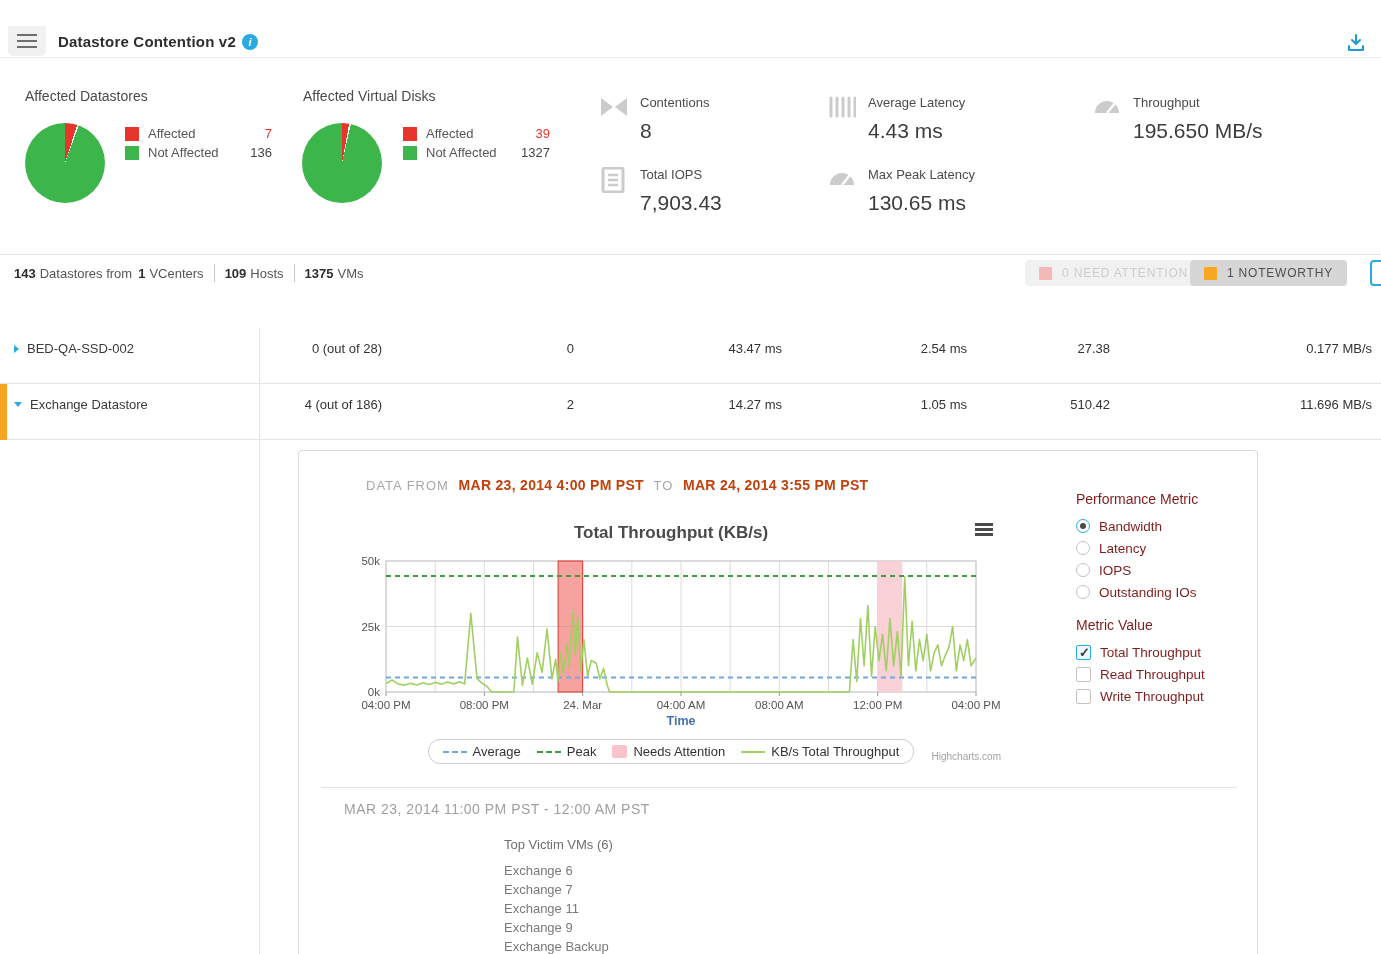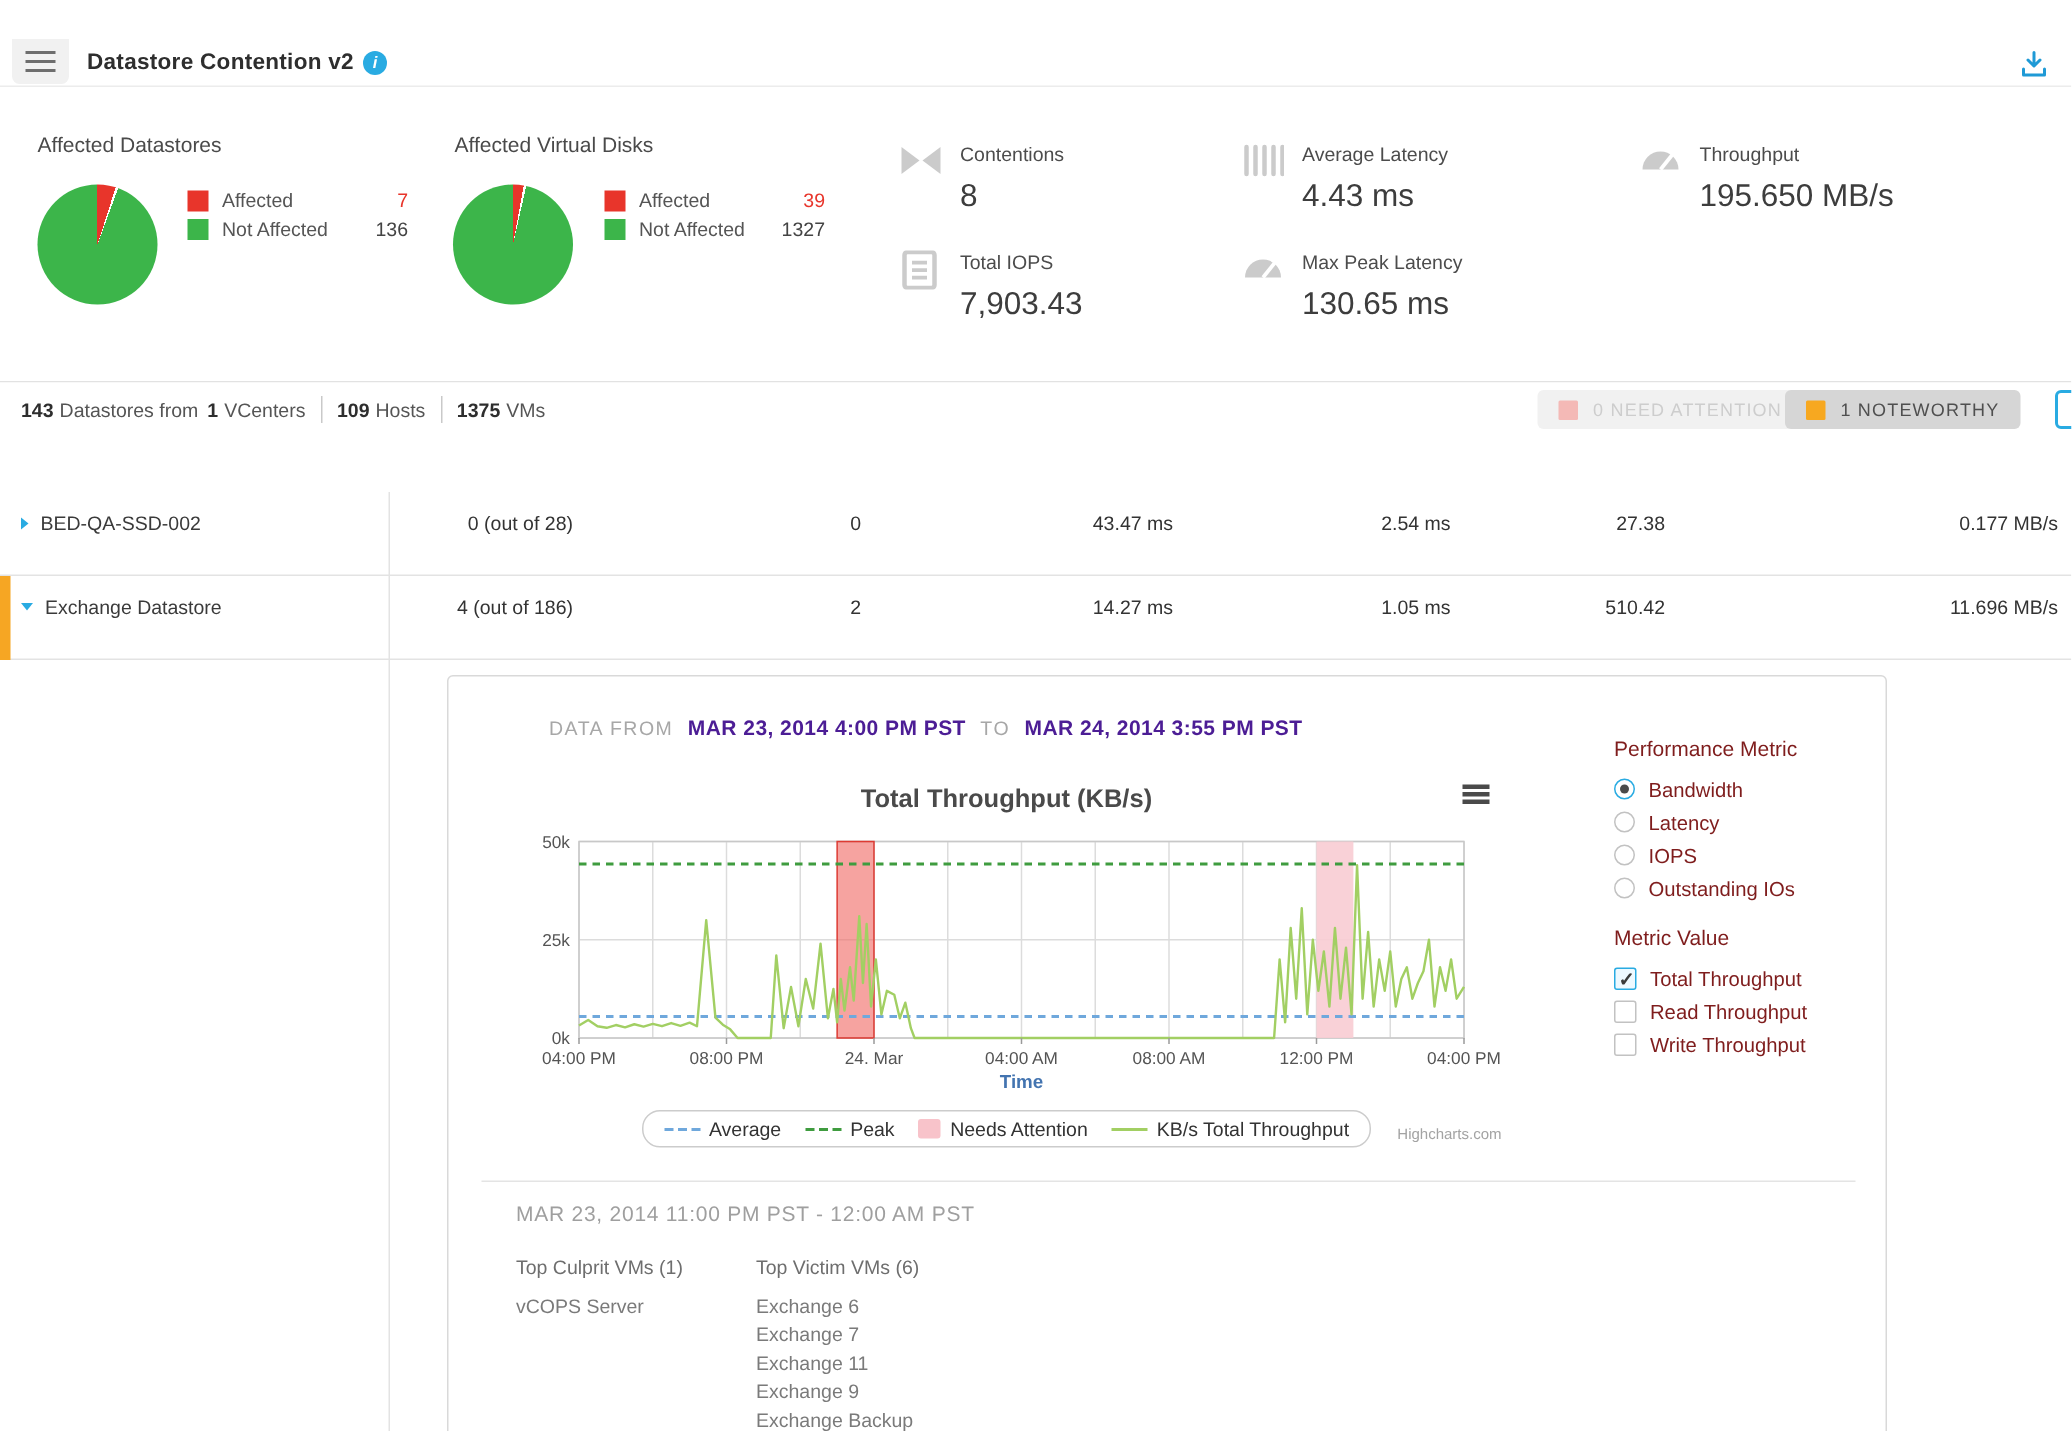--- a/index.html
+++ b/index.html
@@ -60,21 +60,21 @@
   .exp-down { width:0;height:0;border-left:4px solid transparent;border-right:4px solid transparent;border-top:5px solid #29abe2; margin-bottom:2px; }
   .row-indicator { position:absolute; left:0; top:0; width:7px; height:56px; background:#f6a623; }
 
   
   .detail { position:absolute; left:0; top:414px; width:100%; height:540px; background:#fff; }
   .gutter { position:absolute; left:0; top:0; width:260px; height:540px; border-right:1px solid #e3e3e3; }
   .card { position:absolute; left:298px; top:10px; width:960px; height:580px; background:#fff; border:1px solid #d9d9d9; border-radius:4px; }
   .datafrom { position:absolute; left:67px; top:26px; font-size:13px; color:#3f3f3f; }
   .datafrom .dim { color:#a7a7a7; letter-spacing:1px; margin:0 6px; }
   .datafrom .dim:first-child { margin-left:0; }
-  .datafrom .date { font-size:14px; font-weight:700; color:#4c1d95; letter-spacing:.3px; }
+  .datafrom .date { font-size:14px; font-weight:700; color:#c2410c; letter-spacing:.3px; }
   .chart-block { position:absolute; left:42px; top:60px; width:660px; }
   .chart-title { text-align:center; font-size:17px; font-weight:700; color:#4a4a4a; margin-top:12px; }
   .chart-menu { position:absolute; right:8px; top:12px; width:18px; height:14px; cursor:pointer; }
   .chart-menu span { display:block; width:18px; height:2.6px; background:#4a4a4a; margin-bottom:2.6px; }
   .chart-svg { margin-top:6px; overflow:visible; }
   .hc-legend { margin:8px auto 0; width:max-content; border:1px solid #ccc; border-radius:12px; padding:4px 14px; display:flex; align-items:center; gap:16px; font-size:13px; color:#333; }
   .hc-legend .li { display:flex; align-items:center; gap:6px; cursor:pointer; }
   .sw-dash-blue { width:24px; border-top:2.5px dashed #6fa8dc; }
   .sw-dash-green { width:24px; border-top:2.5px dashed #3f9c3f; }
   .sw-pink { width:15px; height:13px; background:#f8c3ca; border-radius:2px; }
@@ -374,24 +374,20 @@
           <div class="ctl-row">
               <span class="checkbox"></span>
               <span>Write Throughput</span>
             </div>
         </div>
       </div>
 
       <div class="divider"></div>
       <div class="event-period">MAR 23, 2014 11:00 PM PST - 12:00 AM PST</div>
 
-      <div class="ev-col ev-culprit">
-        <div class="ev-head">Top Culprit VMs (1)</div>
-        <div class="ev-item">vCOPS Server</div>
-      </div>
       <div class="ev-col ev-victim">
         <div class="ev-head">Top Victim VMs (6)</div>
         <div class="ev-item">Exchange 6</div>
         <div class="ev-item">Exchange 7</div>
         <div class="ev-item">Exchange 11</div>
         <div class="ev-item">Exchange 9</div>
         <div class="ev-item">Exchange Backup</div>
         <div class="ev-item">MS-SQL 2013</div>
       </div>
 

